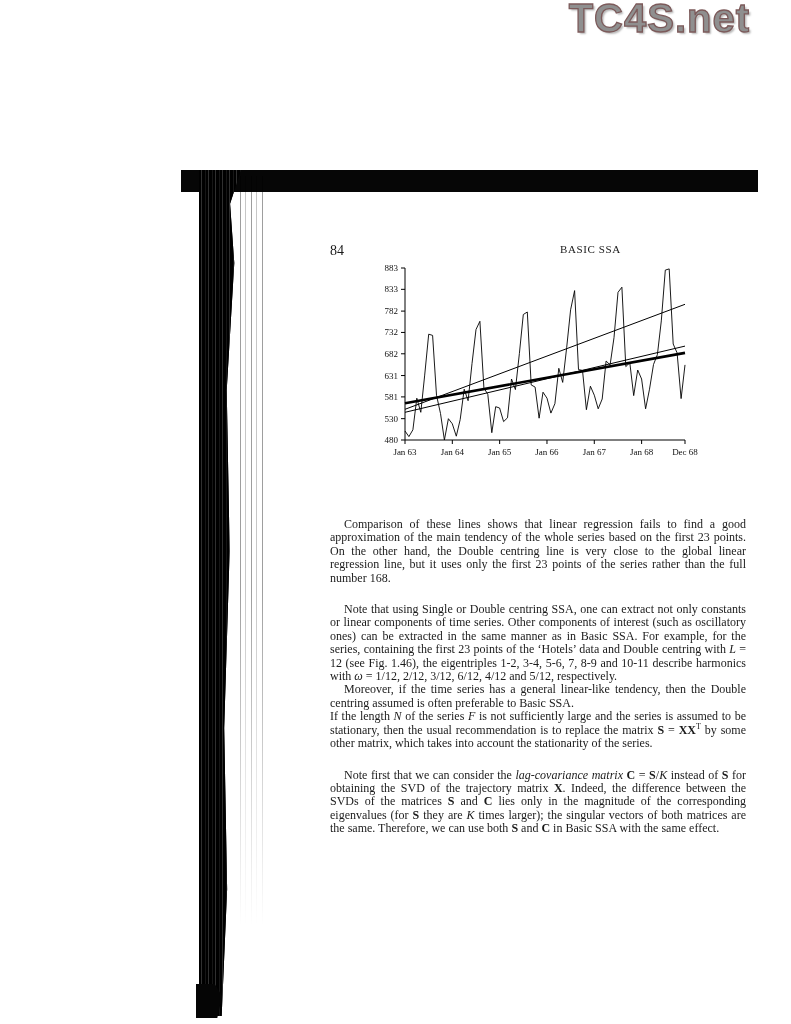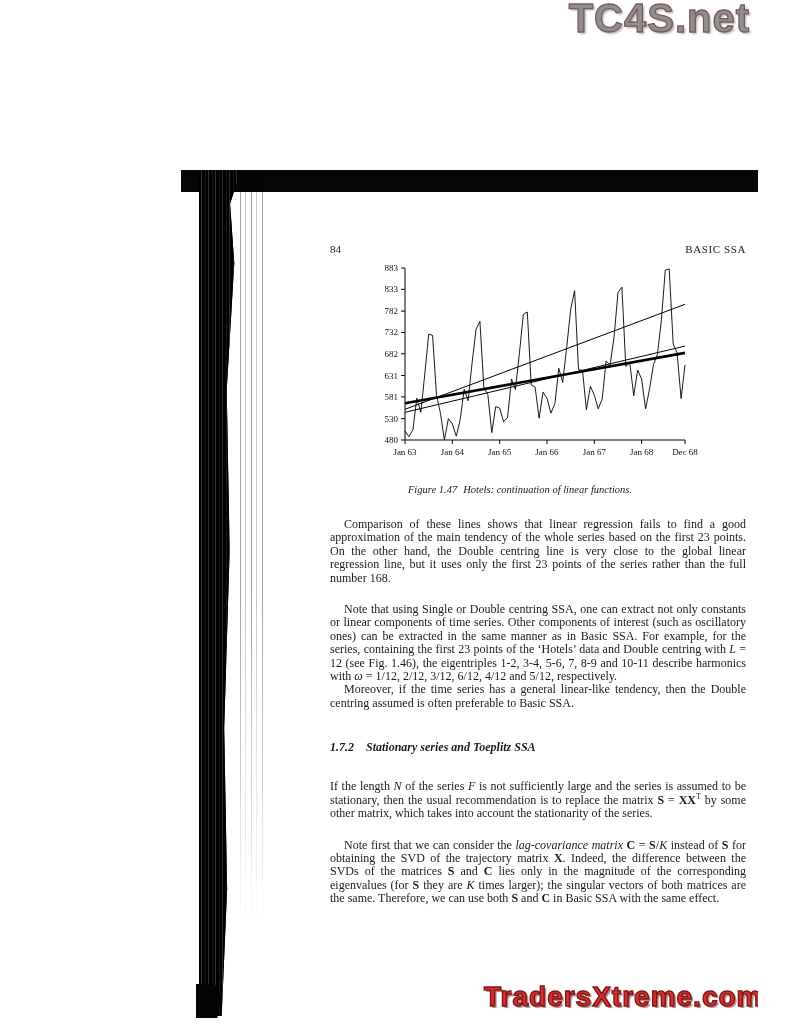--- a/index.html
+++ b/index.html
@@ -36,22 +36,22 @@
   }
   .scan-streaks{
     position:absolute;left:240px;top:176px;width:24px;height:750px;
     background:repeating-linear-gradient(90deg,rgba(0,0,0,.38) 0 1px,transparent 1px 5px,rgba(0,0,0,.22) 5px 6px,transparent 6px 11px);
     -webkit-mask-image:linear-gradient(#000 55%,transparent);
     mask-image:linear-gradient(#000 55%,transparent);
   }
   .scan-blob{position:absolute;left:196px;top:984px;width:26px;height:34px;background:#050505;
     clip-path:polygon(0 0,72% 0,100% 35%,82% 100%,0 100%);}
   
-  .page-number{position:absolute;left:330px;top:243px;font-size:11px;}
-  .running-header{position:absolute;left:560px;top:243px;width:186px;text-align:right;font-size:11px;letter-spacing:.6px;}
+  .page-number{position:absolute;left:330px;top:243px;font-size:14px;}
+  .running-header{position:absolute;left:560px;top:243px;width:186px;font-size:11px;letter-spacing:.6px;}
   
   .chart{position:absolute;left:369px;top:260px;}
   .chart text{font-family:"Liberation Serif",serif;fill:#111;}
   
   .caption{position:absolute;left:300px;top:484px;width:440px;text-align:center;font-size:10.5px;font-style:italic;}
   .cap-label{margin-right:6px;}
   
   .body-text{position:absolute;left:330px;top:518px;width:416px;font-size:12px;line-height:13.4px;text-align:justify;}
   .body-text p{margin:0;}
   .body-text p.indent{text-indent:14px;}
@@ -111,35 +111,28 @@
       <line x1="236.61971830985917" y1="172" x2="236.61971830985917" y2="176" stroke="#000" stroke-width="1"></line>
       <text x="236.61971830985917" y="187" text-anchor="middle" font-size="9">Jan 68</text>
       <line x1="280" y1="172" x2="280" y2="176" stroke="#000" stroke-width="1"></line>
       <text x="280" y="187" text-anchor="middle" font-size="9">Dec 68</text>
       <polyline points="0.0,163.0 3.9,168.6 7.9,161.8 11.8,130.2 15.8,144.3 19.7,107.1 23.7,66.2 27.6,67.4 31.5,127.2 35.5,145.5 39.4,172.0 43.4,150.7 47.3,155.8 51.3,168.2 55.2,151.5 59.2,121.2 63.1,132.7 67.0,95.6 71.0,61.5 74.9,53.3 78.9,119.9 82.8,126.3 86.8,164.7 90.7,138.7 94.6,140.0 98.6,153.6 102.5,149.8 106.5,111.0 110.4,121.6 114.4,85.4 118.3,46.5 122.3,44.0 126.2,116.9 130.1,119.1 134.1,150.2 138.0,124.2 142.0,130.2 145.9,145.1 149.9,135.7 153.8,100.3 157.7,114.4 161.7,79.4 165.6,41.8 169.6,22.6 173.5,101.6 177.5,102.4 181.4,141.7 185.4,118.2 189.3,127.2 193.2,140.8 197.2,131.0 201.1,93.0 205.1,96.9 209.0,69.6 213.0,24.3 216.9,19.2 220.8,98.6 224.8,94.7 228.7,127.6 232.7,102.0 236.6,111.0 240.6,140.8 244.5,121.2 248.5,96.5 252.4,86.6 256.3,52.9 260.3,2.1 264.2,0.9 268.2,76.0 272.1,84.9 276.1,130.6 280.0,96.9" fill="none" stroke="#000" stroke-width="0.9"></polyline>
       <line x1="0" y1="141.3" x2="280" y2="36.3" stroke="#000" stroke-width="1"></line>
       <line x1="0" y1="144.3" x2="280" y2="78.1" stroke="#000" stroke-width="1"></line>
       <line x1="0" y1="135.3" x2="280" y2="84.9" stroke="#000" stroke-width="2.6"></line>
     </svg>
 
-  <div class="caption">
-    <span class="cap-label">Figure 1.47</span><span class="cap-text">Hotels: continuation of linear functions.</span>
-  </div>
 
 
   <div class="body-text">
     <div id="paras-top">
         <p class="indent "><span>Comparison of these lines shows that linear regression fails to find a good approximation of the main tendency of the whole series based on the first 23 points. On the other hand, the Double centring line is very close to the global linear regression line, but it uses only the first 23 points of the series rather than the full number 168.</span></p>
         <p class="indent gap"><span>Note that using Single or Double centring SSA, one can extract not only constants or linear components of time series. Other components of interest (such as oscillatory ones) can be extracted in the same manner as in Basic SSA. For example, for the series, containing the first 23 points of the ‘Hotels’ data and Double centring with </span><span class="i">L</span><span> = 12 (see Fig. 1.46), the eigentriples 1-2, 3-4, 5-6, 7, 8-9 and 10-11 describe harmonics with </span><span class="i">ω</span><span> = 1/12, 2/12, 3/12, 6/12, 4/12 and 5/12, respectively.</span></p>
         <p class="indent "><span>Moreover, if the time series has a general linear-like tendency, then the Double centring assumed is often preferable to Basic SSA.</span></p>
       </div>
-    <h3 class="sec-heading">
-      <span class="sec-num">1.7.2</span><span>Stationary series and Toeplitz SSA</span>
-    </h3>
     <div id="paras-bottom">
         <p class=""><span>If the length </span><span class="i">N</span><span> of the series </span><span class="i">F</span><span> is not sufficiently large and the series is assumed to be stationary, then the usual recommendation is to replace the matrix </span><span class="b">S</span><span> = </span><span class="b">XX</span><span class="sup">T</span><span> by some other matrix, which takes into account the stationarity of the series.</span></p>
         <p class="indent gap"><span>Note first that we can consider the </span><span class="i">lag-covariance matrix</span><span> </span><span class="b">C</span><span> = </span><span class="b">S</span><span>/</span><span class="i">K</span><span> instead of </span><span class="b">S</span><span> for obtaining the SVD of the trajectory matrix </span><span class="b">X</span><span>. Indeed, the difference between the SVDs of the matrices </span><span class="b">S</span><span> and </span><span class="b">C</span><span> lies only in the magnitude of the corresponding eigenvalues (for </span><span class="b">S</span><span> they are </span><span class="i">K</span><span> times larger); the singular vectors of both matrices are the same. Therefore, we can use both </span><span class="b">S</span><span> and </span><span class="b">C</span><span> in Basic SSA with the same effect.</span></p>
       </div>
   </div>
 
-  <div class="wm wm-bottom">TradersXtreme.com</div>
 
 </div>
 
 </body></html>

